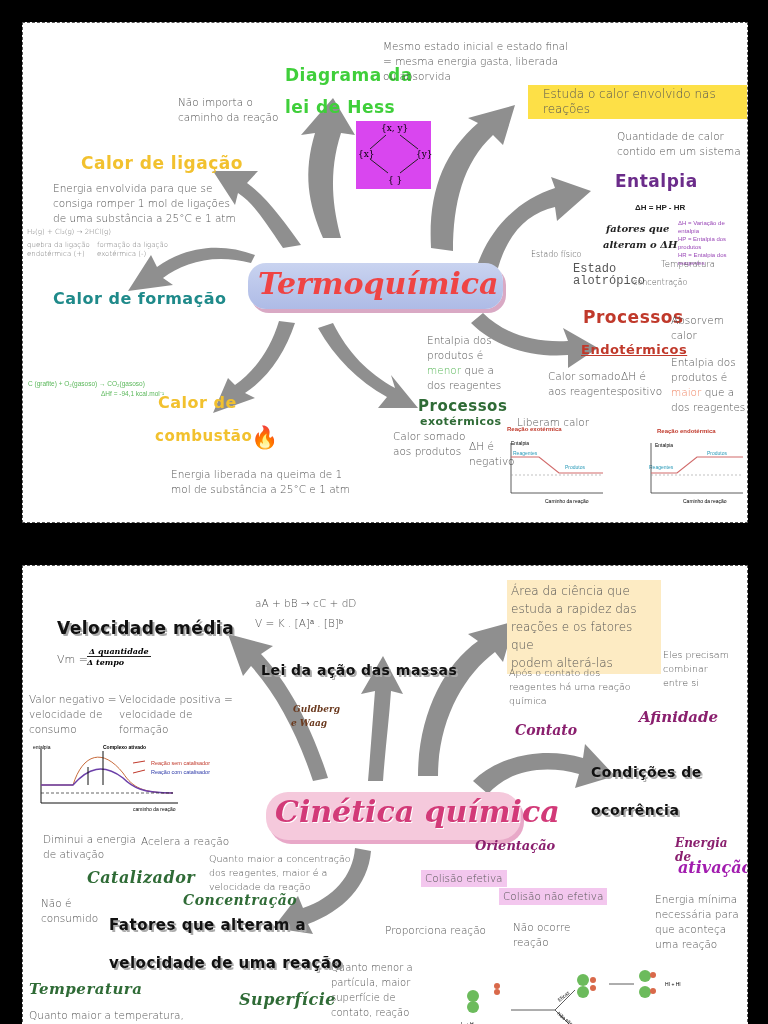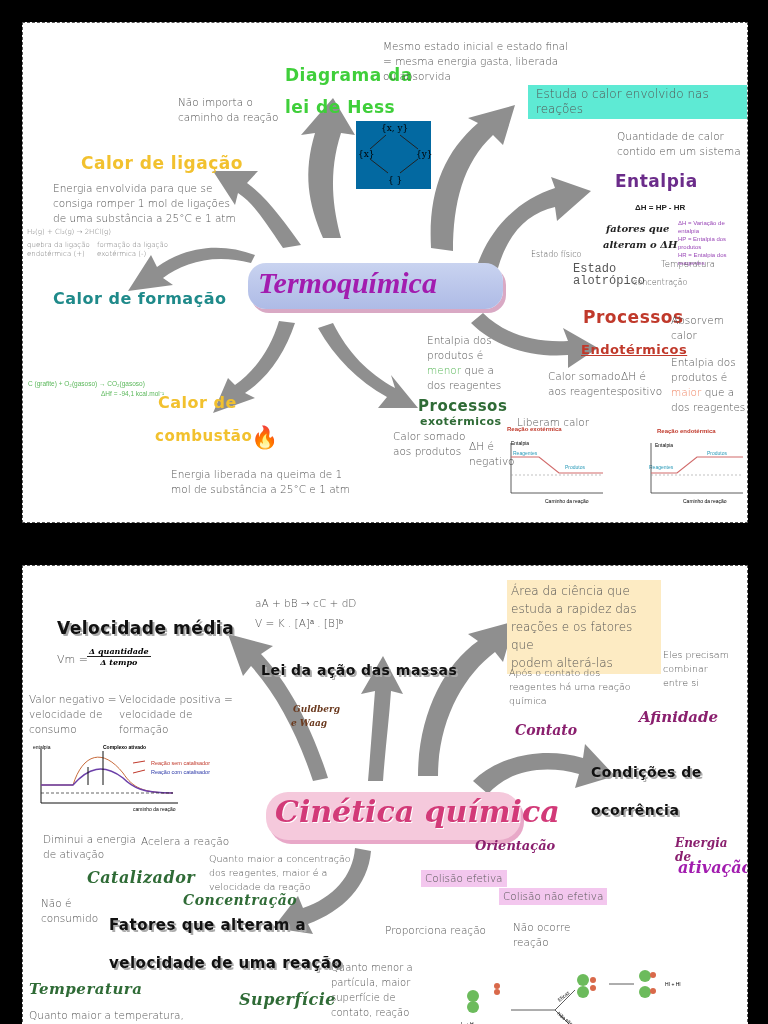--- a/index.html
+++ b/index.html
@@ -12,21 +12,21 @@
   .hd{font-family:"DejaVu Sans",sans-serif;font-weight:bold;letter-spacing:.5px;}
   .green{color:#3fcf3a;}
   .yellow{color:#f2c12e;}
   .teal{color:#1f8a8a;}
   .purple{color:#6b2c8a;}
   .red{color:#c0392b;}
   .dgreen{color:#2f6b36;}
   .brown{color:#6b3a1f;}
   .magenta{color:#b0207a;}
   .black{color:#111;text-shadow:2px 2px 0 #aaa;}
-  .hl-yellow{background:#5eead4;padding:2px 8px;}
+  .hl-yellow{background:#fde047;padding:2px 15px;}
   .hl-pink{background:#f3c7ee;padding:1px 4px;}
   .arrow-shape{position:absolute;}
   .title-main{position:absolute;font-family:"DejaVu Serif",serif;font-style:italic;font-weight:bold;}
   .small{font-size:7px;line-height:9px;}
   svg{overflow:visible;}
 </style>
 </head>
 <body>
 
 <div class="page" id="page1">
@@ -56,21 +56,21 @@
   <div class="abs hd green" style="left:262px;top:74px;font-size:17px;">lei de Hess</div>
   <div class="abs txt" style="left:360px;top:16px;">
     <div>Mesmo estado inicial e estado final</div>
     <div>= mesma energia gasta, liberada</div>
     <div>ou absorvida</div>
   </div>
   <div class="abs txt" style="left:155px;top:72px;">
     <div>Não importa o</div>
     <div>caminho da reação</div>
   </div>
-  <div class="abs" style="left:333px;top:98px;width:75px;height:68px;background:#0369a1;">
+  <div class="abs" style="left:333px;top:98px;width:75px;height:68px;background:#d946ef;">
     <svg width="75" height="68">
         <g stroke="#222" stroke-width="1" fill="none">
           <path d="M30 14 L14 28 M44 14 L62 28 M14 38 L32 52 M62 38 L44 52"></path>
         </g>
       </svg>
     <span class="abs" style="left:25px;top:2px;font-size:9px;font-family:'DejaVu Serif',serif;">{x, y}</span>
     <span class="abs" style="left:2px;top:28px;font-size:9px;font-family:'DejaVu Serif',serif;">{x}</span>
     <span class="abs" style="left:60px;top:28px;font-size:9px;font-family:'DejaVu Serif',serif;">{y}</span>
     <span class="abs" style="left:32px;top:54px;font-size:9px;font-family:'DejaVu Serif',serif;">{ }</span>
   </div>
@@ -87,21 +87,21 @@
   <div class="abs txt small" style="left:4px;top:218px;color:#777;">
     <div>quebra da ligação</div>
     <div>endotérmica (+)</div>
   </div>
   <div class="abs txt small" style="left:74px;top:218px;color:#777;">
     <div>formação da ligação</div>
     <div>exotérmica (-)</div>
   </div>
 
   <div class="abs" style="left:225px;top:240px;width:255px;height:46px;border-radius:18px;background:linear-gradient(#c9d3f0,#aebbe6);box-shadow:3px 4px 0 #d9a9c4;"></div>
-  <div class="title-main" style="left:235px;top:243px;font-size:30px;color:#a21caf;font-family:Liberation Serif, serif;">Termoquímica</div>
+  <div class="title-main" style="left:235px;top:243px;font-size:30px;color:#ef4444;">Termoquímica</div>
 
   <div class="abs hd teal" style="left:30px;top:266px;font-size:16px;">Calor de formação</div>
   <div class="abs small" style="left:5px;top:356px;color:#5bb85b;font-size:6.5px;">C (grafite) + O₂(gasoso) → CO₂(gasoso)</div>
   <div class="abs small" style="left:78px;top:366px;color:#5bb85b;font-size:6.5px;">ΔHf = -94,1 kcal.mol⁻¹</div>
 
   <div class="abs hd yellow" style="left:135px;top:370px;font-size:16px;text-align:right;">Calor de</div>
   <div class="abs hd yellow" style="left:132px;top:404px;font-size:15px;">combustão</div>
   <div class="abs" style="left:228px;top:402px;font-size:22px;">🔥</div>
   <div class="abs txt" style="left:148px;top:444px;">
     <div>Energia liberada na queima de 1</div>
@@ -201,21 +201,21 @@
       <path d="M395 210 C395 150 420 100 455 75 L445 68 L492 55 L480 96 L472 86 C440 110 415 155 415 210 Z"></path>
 
       <path d="M450 215 C475 190 520 180 560 192 L562 178 L592 210 L552 222 L556 208 C520 198 485 205 465 228 Z"></path>
 
       <path d="M348 285 C345 320 320 345 285 358 L290 368 L250 362 L275 330 L280 342 C310 332 330 310 332 282 Z"></path>
     </g>
   </svg>
 
   <div class="abs hd black" style="left:34px;top:52px;font-size:17px;">Velocidade média</div>
   <div class="abs txt" style="left:34px;top:86px;font-size:11px;">Vm =</div>
-  <div class="abs" style="left:64px;top:80px;text-align:center;font-size:8px;font-style:italic;font-weight:bold;font-family:'DejaVu Serif',serif;">
+  <div class="abs" style="left:64px;top:80px;font-size:8px;font-style:italic;font-weight:bold;font-family:'DejaVu Serif',serif;">
     <div style="border-bottom:1px solid #222;padding:0 2px;">Δ quantidade</div>
     <div>Δ tempo</div>
   </div>
   <div class="abs txt" style="left:6px;top:126px;">
     <div>Valor negativo =</div>
     <div>velocidade de</div>
     <div>consumo</div>
   </div>
   <div class="abs txt" style="left:96px;top:126px;">
     <div>Velocidade positiva =</div>
@@ -275,20 +275,26 @@
   <div class="abs txt hl-pink" style="left:398px;top:304px;">Colisão efetiva</div>
   <div class="abs txt hl-pink" style="left:476px;top:322px;">Colisão não efetiva</div>
   <div class="abs txt" style="left:362px;top:340px;margin-top:17px;">Proporciona reação</div>
   <div class="abs txt" style="left:490px;top:354px;">
     <div>Não ocorre</div>
     <div>reação</div>
   </div>
 
   <div class="abs magenta" style="left:652px;top:270px;font-size:12px;font-style:italic;font-weight:bold;font-family:'DejaVu Serif',serif;color:#8a1f6e;">Energia de</div>
   <div class="abs magenta" style="left:655px;top:292px;font-size:16px;font-style:italic;font-weight:bold;font-family:'DejaVu Serif',serif;color:#a21caf;">ativação</div>
+  <div class="abs txt" style="left:632px;top:326px;">
+    <div>Energia mínima</div>
+    <div>necessária para</div>
+    <div>que aconteça</div>
+    <div>uma reação</div>
+  </div>
 
   <div class="abs txt" style="left:20px;top:266px;">
     <div>Diminui a energia</div>
     <div>de ativação</div>
   </div>
   <div class="abs txt" style="left:118px;top:268px;">Acelera a reação</div>
   <div class="abs hd dgreen" style="left:64px;top:302px;font-size:16px;font-style:italic;font-family:'DejaVu Serif',serif;">Catalizador</div>
   <div class="abs txt" style="left:18px;top:330px;">
     <div>Não é</div>
     <div>consumido</div>

